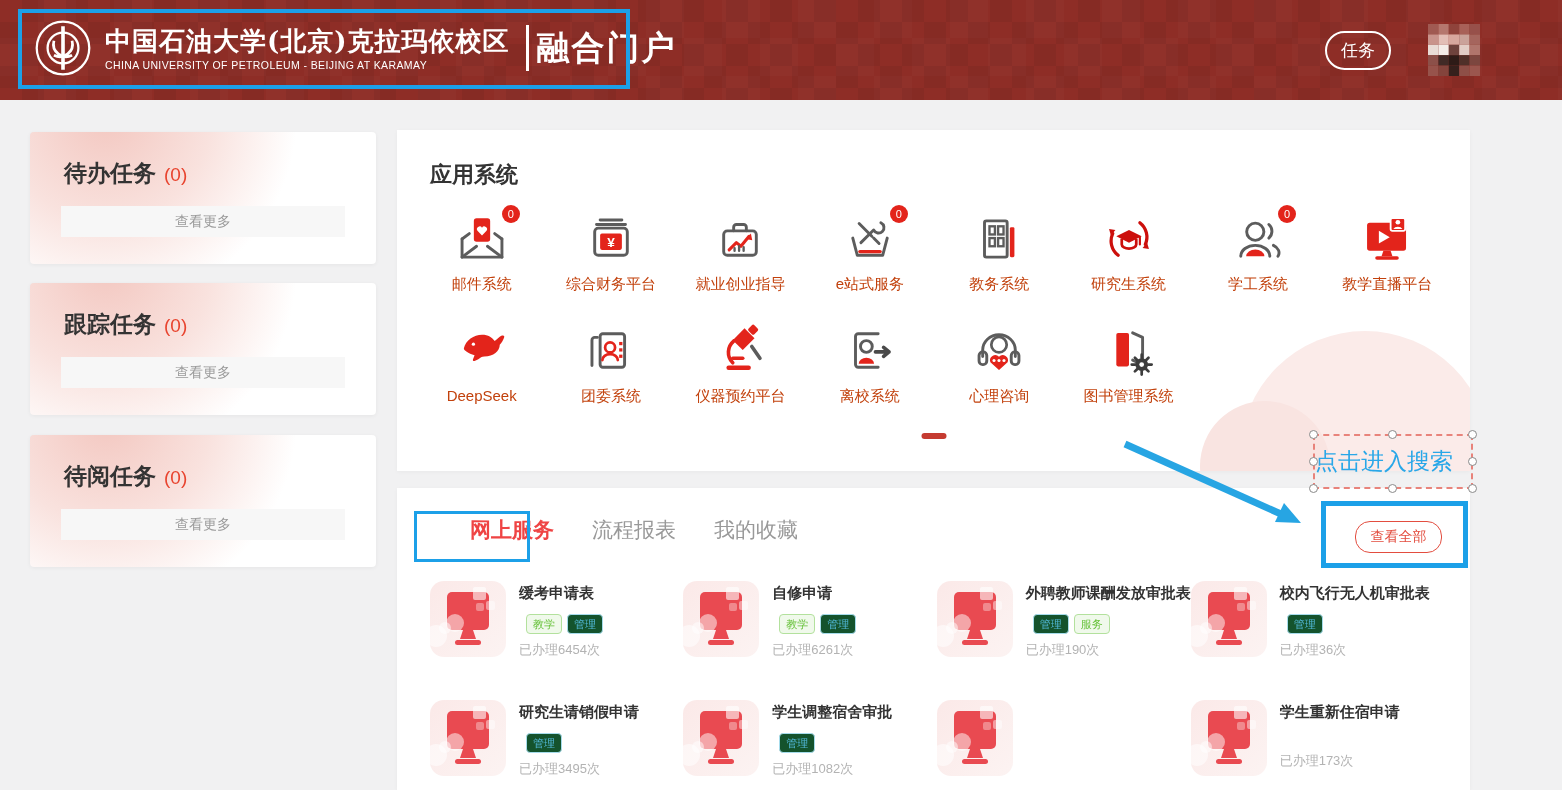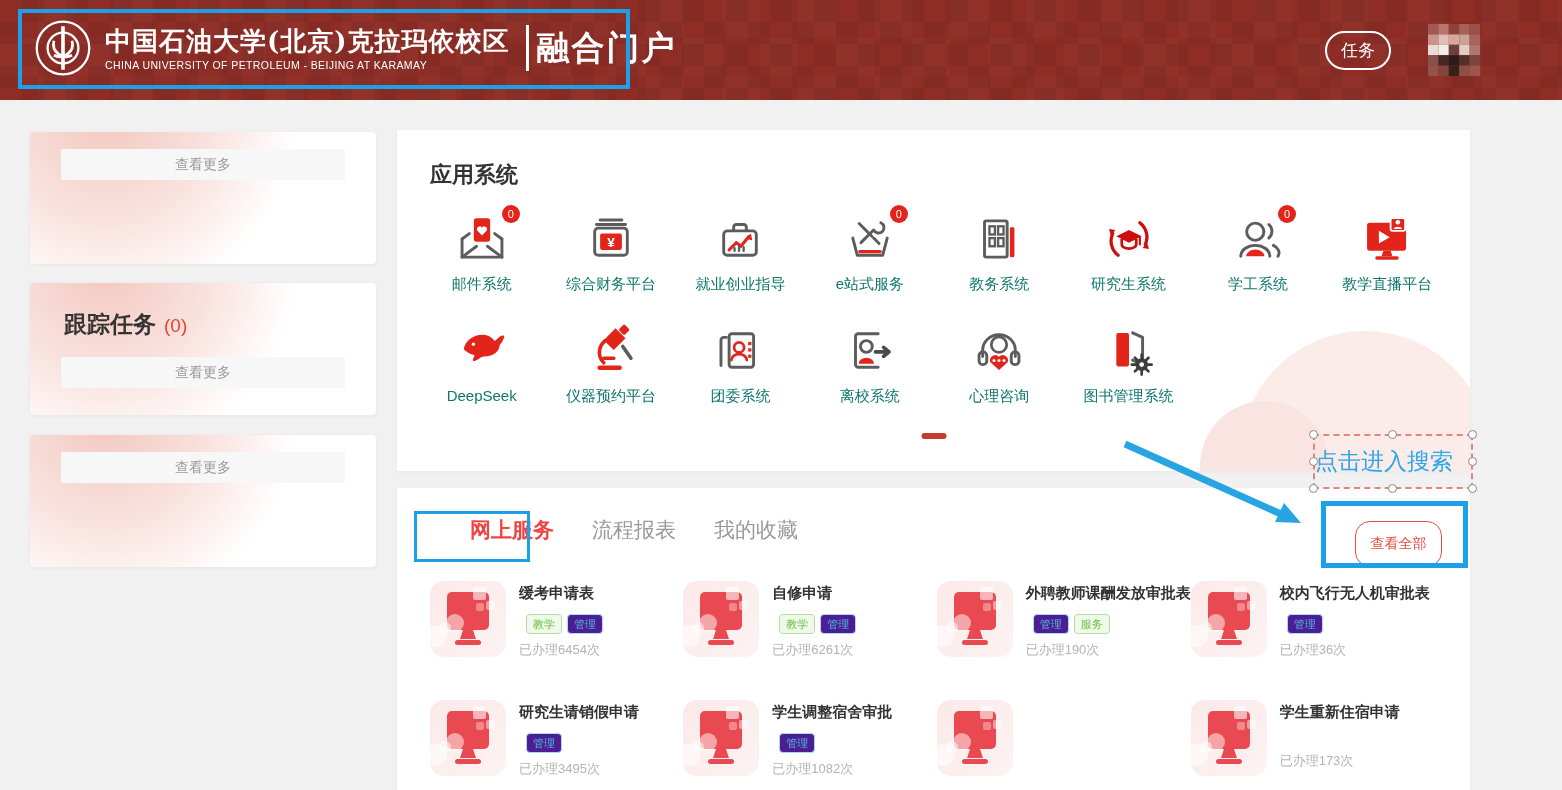--- a/index.html
+++ b/index.html
@@ -38,45 +38,45 @@
   .deco-circle { position:absolute; border-radius:50%; }
   .panel-title { position:relative; z-index:2; padding:30px 0 0 33px; font-size:22px; color:#333; font-weight:600; }
   .apps-grid { position:relative; z-index:2; margin:20px 18px 0 20px; display:grid;
     grid-template-columns:repeat(8,1fr); row-gap:28px; }
   .app-item { display:flex; flex-direction:column; align-items:center; cursor:pointer; }
   .app-icon { position:relative; width:58px; height:58px; }
   .app-icon svg { width:58px; height:58px; display:block; }
   .app-badge { position:absolute; top:-5px; right:-9px; min-width:18px; height:18px; padding:0 2px;
     border-radius:9px; background:#e3241b; color:#fff; font-size:11px; display:flex;
     align-items:center; justify-content:center; }
-  .app-label { margin-top:7px; font-size:15px; color:#0f766e; white-space:nowrap; }
+  .app-label { margin-top:7px; font-size:15px; color:#c2410c; white-space:nowrap; }
   .pager-dash { position:absolute; z-index:2; left:50%; transform:translateX(-50%); bottom:32px;
     width:25px; height:6px; border-radius:3px; background:#c53b31; cursor:pointer; }
 
   
   .svc-panel { position:absolute; left:397px; top:488px; width:1073px; height:302px; background:#fff;
     box-shadow:0 1px 4px rgba(0,0,0,.04); }
   .tabs { display:flex; gap:38px; padding:28px 0 0 33px; }
   .tab { font-size:21px; color:#999; cursor:pointer; }
   .tab.active { color:#ef4444; font-weight:600;margin-left:40px; }
-  .view-all { position:absolute; top:33px; left:958px; width:87px; height:46px; border:1px solid #e34d3f;
+  .view-all { position:absolute; top:33px; left:958px; width:87px; height:32px; border:1px solid #e34d3f;
     border-radius:15px; color:#e34d3f; font-size:14px; background:#fff; display:flex;
     align-items:center; justify-content:center; cursor:pointer; }
   .svc-grid { position:absolute; left:33px; top:93px; width:1014px; display:grid;
     grid-template-columns:repeat(4,1fr); row-gap:41px; }
   .svc-card { display:flex; cursor:pointer; }
   .svc-icon { width:76px; height:76px; border-radius:14px; flex:none;
     background:linear-gradient(135deg,#fbe9e8 0%,#fcf3f2 100%); overflow:hidden; }
   .svc-icon svg { width:76px; height:76px; display:block; }
   .svc-info { margin-left:13px; display:flex; flex-direction:column; }
   .svc-title { font-size:15px; font-weight:bold; color:#333; margin-top:3px; white-space:nowrap; }
   .svc-tags { display:flex; gap:5px; margin-top:11px;padding-left:7px; }
   .tag { font-size:11px; line-height:16px; padding:1px 6px; border-radius:4px; border:1px solid; }
   .tag.green { color:#67c23a; background:#f0f9eb; border-color:#b3e19d; }
-  .tag.blue  { color:#51b7d6; background:#4c1d95; border-color:#a6dcec; }
+  .tag.blue  { color:#51b7d6; background:#14532d; border-color:#a6dcec; }
   .svc-count { font-size:13px; color:#b3b3b3; margin-top:7px; }
   .svc-count.no-tags { margin-top:30px; }
 
   
   .search-annotation { position:absolute; left:1313px; top:434px; width:160px; height:55px;
     border:2px dashed #e8837b; display:flex; align-items:center; justify-content:flex-start; z-index:5; }
   .search-annotation .hint { font-size:23px; color:#29a7e8; white-space:nowrap; }
   .handle { position:absolute; width:9px; height:9px; border-radius:50%; background:#fff; border:1px solid #8a8a8a; }
   .tab-annotation { position:absolute; left:414px; top:511px; width:116px; height:51px; border:3px solid #1ca0e8; z-index:5; }
   .viewall-annotation { position:absolute; left:1321px; top:501px; width:147px; height:67px; border:5px solid #1ca0e8; z-index:5; }
@@ -129,27 +129,29 @@
           <rect x="12" y="48" width="12" height="12" fill="#84443c"></rect>
           <rect x="24" y="48" width="12" height="12" fill="#35201c"></rect>
           <rect x="36" y="48" width="12" height="12" fill="#8e4f47"></rect>
           <rect x="48" y="48" width="12" height="12" fill="#9b564e"></rect>
       </svg>
     </div>
   </div>
 
   <div id="task-cards">
       <div class="task-card" style="top: 132px;">
+        <div class="task-title">待办任务<span class="task-count">(0)</span></div>
   <div class="more-btn">查看更多</div>
       </div>
       <div class="task-card" style="top: 283px;">
         <div class="task-title">跟踪任务<span class="task-count">(0)</span></div>
   <div class="more-btn">查看更多</div>
       </div>
       <div class="task-card" style="top: 435px;">
+        <div class="task-title">待阅任务<span class="task-count">(0)</span></div>
   <div class="more-btn">查看更多</div>
       </div>
     </div>
 
   <div class="apps-panel">
     <div class="deco-circle" style="right:-20px;bottom:-110px;width:250px;height:250px;background:#fbebe9;"></div>
     <div class="deco-circle" style="right:140px;bottom:-60px;width:130px;height:130px;background:#f9e4e1;"></div>
     <div class="panel-title">应用系统</div>
     <div class="apps-grid" id="apps-grid">
         <div class="app-item">
@@ -236,40 +238,40 @@
         </div>
         <div class="app-item">
           <div class="app-icon"><span><svg viewBox="0 0 64 64">
                 <path d="M12 29c2-9 11-15 20-15 7 0 11 3 14 7 3-2 5-5 8-6 2-.7 3 .3 2.4 2-1 3-2.8 6-4.8 8 0 7-7 13-17 13-1.4 0-2.6.2-3.6.8-2 1.2-4 3-6.6 4-2 .8-3-.2-2.2-2l1.6-4.2C17 35 11.5 31 12 29z" fill="#e3241b"></path>
                 <circle cx="22.5" cy="24.5" r="1.8" fill="#fff"></circle>
               </svg></span></div>
   <div class="app-label">DeepSeek</div>
         </div>
         <div class="app-item">
           <div class="app-icon"><span><svg viewBox="0 0 64 64">
-                <path d="M37 7l11 11-13 13-11-11z" fill="#e3241b"></path>
-                <rect x="42" y="4" width="9" height="9" rx="2" fill="#e3241b" transform="rotate(45 46.5 8.5)"></rect>
-                <path d="M25 21c-7 6-8 17-1 24" fill="none" stroke="#e3241b" stroke-width="4" stroke-linecap="round"></path>
-                <rect x="22" y="38" width="15" height="4" rx="2" fill="#e3241b"></rect>
-                <rect x="17" y="48" width="27" height="5" rx="2.5" fill="#e3241b"></rect>
-                <path d="M45 27l9 13" stroke="#5c5c5c" stroke-width="4" stroke-linecap="round"></path>
-              </svg></span></div>
-  <div class="app-label">仪器预约平台</div>
-        </div>
-        <div class="app-item">
-          <div class="app-icon"><span><svg viewBox="0 0 64 64">
                 <path d="M17 17h-3a3 3 0 0 0-3 3v28" fill="none" stroke="#5c5c5c" stroke-width="3.2" stroke-linecap="round" stroke-linejoin="round"></path>
                 <rect x="20" y="13" width="27" height="37" rx="3" fill="none" stroke="#5c5c5c" stroke-width="3.2" stroke-linecap="round" stroke-linejoin="round"></rect>
                 <circle cx="31" cy="28" r="5.5" fill="none" stroke="#e3241b" stroke-width="3"></circle>
                 <path d="M22.5 42a8.5 6.5 0 0 1 17 0" fill="none" stroke="#e3241b" stroke-width="3" stroke-linecap="round"></path>
                 <rect x="41" y="22" width="3.6" height="3.6" fill="#e3241b"></rect>
                 <rect x="41" y="29" width="3.6" height="3.6" fill="#e3241b"></rect>
                 <rect x="41" y="36" width="3.6" height="3.6" fill="#e3241b"></rect>
               </svg></span></div>
   <div class="app-label">团委系统</div>
+        </div>
+        <div class="app-item">
+          <div class="app-icon"><span><svg viewBox="0 0 64 64">
+                <path d="M37 7l11 11-13 13-11-11z" fill="#e3241b"></path>
+                <rect x="42" y="4" width="9" height="9" rx="2" fill="#e3241b" transform="rotate(45 46.5 8.5)"></rect>
+                <path d="M25 21c-7 6-8 17-1 24" fill="none" stroke="#e3241b" stroke-width="4" stroke-linecap="round"></path>
+                <rect x="22" y="38" width="15" height="4" rx="2" fill="#e3241b"></rect>
+                <rect x="17" y="48" width="27" height="5" rx="2.5" fill="#e3241b"></rect>
+                <path d="M45 27l9 13" stroke="#5c5c5c" stroke-width="4" stroke-linecap="round"></path>
+              </svg></span></div>
+  <div class="app-label">仪器预约平台</div>
         </div>
         <div class="app-item">
           <div class="app-icon"><span><svg viewBox="0 0 64 64">
                 <path d="M41 13H19a3 3 0 0 0-3 3v31a3 3 0 0 0 3 3h22" fill="none" stroke="#5c5c5c" stroke-width="3.2" stroke-linecap="round" stroke-linejoin="round"></path>
                 <circle cx="28" cy="27" r="6.5" fill="none" stroke="#5c5c5c" stroke-width="3.2" stroke-linecap="round" stroke-linejoin="round"></circle>
                 <path d="M19.5 46a8.5 6.5 0 0 1 17 0z" fill="#e3241b"></path>
                 <path d="M38 33h15m0 0l-6-5m6 5l-6 5" fill="none" stroke="#4a4a4a" stroke-width="4" stroke-linecap="round" stroke-linejoin="round"></path>
               </svg></span></div>
   <div class="app-label">离校系统</div>
         </div>

